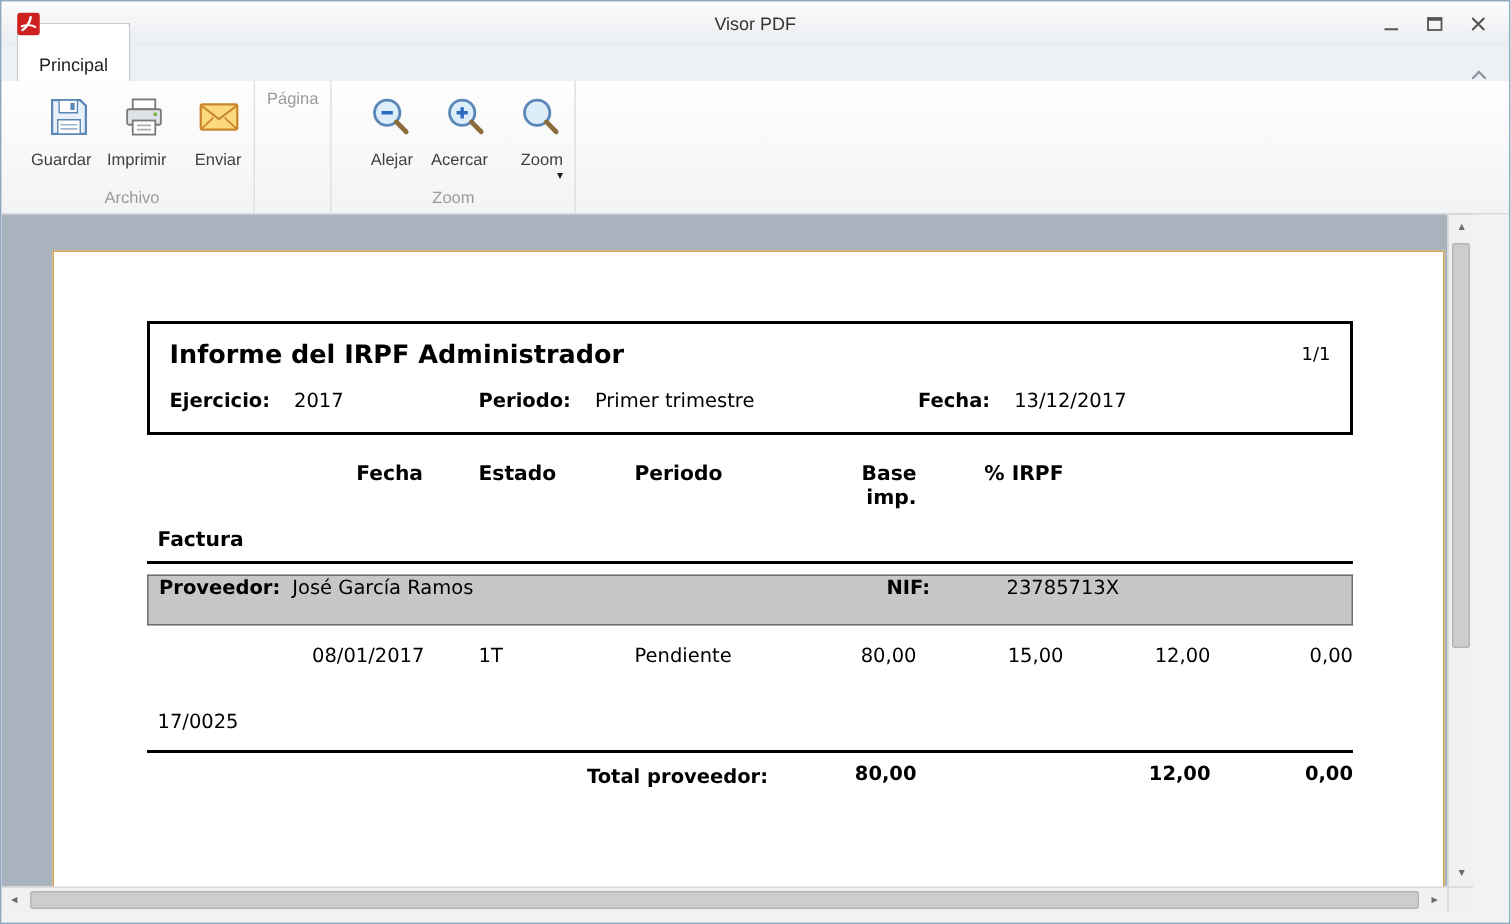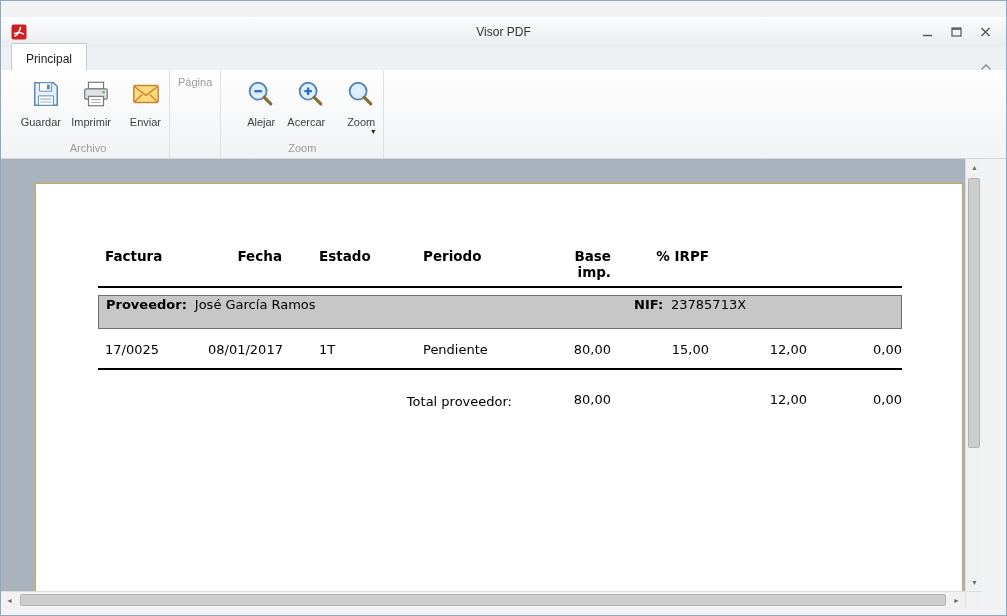--- a/index.html
+++ b/index.html
@@ -14,42 +14,41 @@
     display: flex; flex-direction: column;
     overflow: hidden;
   }
 
   
   .titlebar {
     height: 30px; flex: 0 0 30px;
     background: linear-gradient(#fbfcfd, #e9ecef);
     display: flex; align-items: center;
     position: relative;
-    margin-top: 16px;
   }
   .tb-title {
     position: absolute; left: 0; right: 0;
     text-align: center; font-size: 12px; color: #333;
   }
   .pdf-icon { margin-left: 10px; width: 16px; height: 16px; z-index: 1; }
   .win-controls { margin-left: auto; display: flex; gap: 16px; margin-right: 14px; z-index: 1; }
   .wc { width: 13px; height: 12px; cursor: pointer; display: inline-flex; }
 
   
   .tabstrip {
     height: 23px; flex: 0 0 23px;
     background: #eef1f3;
     display: flex; align-items: flex-end;
     padding: 0 10px; position: relative;
   }
   .tab {
     background: #fff;
     border: 1px solid #c4c9cd; border-bottom: none;
     border-radius: 2px 2px 0 0;
-    padding: 8px 14px 4px;
+    padding: 20px 14px 4px;
     font-size: 12px; color: #222;
     cursor: pointer;
   }
   .collapse-btn { position: absolute; right: 14px; bottom: 5px; cursor: pointer; width: 12px; height: 8px; }
 
   
   .ribbon {
     height: 89px; flex: 0 0 89px;
     background: linear-gradient(#fefefe, #f2f3f5);
     border-bottom: 1px solid #d4d6d8;
@@ -88,39 +87,39 @@
   .hbox { border: 2px solid #000; padding: 11px 13px 13px; }
   .hbox-top { display: flex; justify-content: space-between; align-items: flex-start; }
   .rtitle { font-size: 17px; font-weight: bold; }
   .pageind { font-size: 12px; padding-top: 2px; }
   .meta { display: flex; margin-top: 13px; }
   .m1 { width: 206px; } .m2 { width: 293px; }
   .meta b { font-weight: bold; }
   .mval { margin-left: 16px; }
 
   .grid { display: grid; grid-template-columns: 110px 74px 126px 130px 73px 98px 98px 95px; }
-  .grid > :nth-child(1) { padding-left: 7px; text-align: left; }
+  .grid > :nth-child(1) { padding-left: 7px; text-align: left; margin-top: 44px; }
   .grid > :nth-child(2) { text-align: right; }
   .grid > :nth-child(3) { padding-left: 37px; text-align: left; }
   .grid > :nth-child(4) { padding-left: 15px; text-align: left; }
   .grid > :nth-child(5), .grid > :nth-child(6),
   .grid > :nth-child(7), .grid > :nth-child(8) { text-align: right; }
 
   .thead { margin-top: 18px; font-weight: bold; padding-bottom: 6px; border-bottom: 2px solid #000; font-size: 13.5px; }
   .provider {
     margin-top: 7px; height: 34px; line-height: 17px;
     background: #c7c7c7; border: 1px solid #6e6e6e;
     padding-left: 7px; position: relative;
   }
   .provider .pname { margin-left: 8px; }
-  .provider .niflab { position: absolute; left: 535px; font-weight: bold; }
+  .provider .niflab { position: absolute; left: 492px; font-weight: bold; }
   .provider .nifval { position: absolute; left: 572px; }
   .drow { margin-top: 13px; }
   .rule { margin-top: 11px; border-top: 2px solid #000; }
-  .trow { display: grid; grid-template-columns: 110px 74px 126px 130px 73px 98px 98px 95px; margin-top: 24px; font-weight: normal; }
+  .trow { display: grid; grid-template-columns: 110px 74px 126px 130px 73px 98px 98px 95px; margin-top: 9px; font-weight: bold; }
   .tlabel { grid-column: 1 / 5; text-align: right; padding-right: 26px; }
   .tv { text-align: right; position: relative; top: -2px; }
   .tv5 { grid-column: 5; } .tv7 { grid-column: 7; } .tv8 { grid-column: 8; }
 
   
   .vscroll {
     position: absolute; top: 0; right: 0; bottom: 17px; width: 17px;
     background: #f1f1f1; border-left: 1px solid #dcdcdc;
   }
   .vthumb {
@@ -270,20 +269,37 @@
     </div>
 
   </div>
 
   <div class="content">
     <div class="viewer">
 
       <div class="page">
         <div class="report">
 
+          <div class="hbox">
+            <div class="hbox-top">
+              <div class="rtitle">Informe del IRPF Administrador</div>
+              <div class="pageind">1/1</div>
+            </div>
+            <div class="meta">
+              <span class="m1">
+                <b>Ejercicio:</b><span class="mval">2017</span>
+              </span>
+              <span class="m2">
+                <b>Periodo:</b><span class="mval">Primer trimestre</span>
+              </span>
+              <span class="m3">
+                <b>Fecha:</b><span class="mval">13/12/2017</span>
+              </span>
+            </div>
+          </div>
 
           <div class="thead grid">
             <span>Factura</span>
             <span>Fecha</span>
             <span>Estado</span>
             <span>Periodo</span>
             <span>Base imp.</span>
             <span>% IRPF</span>
           </div>
 

